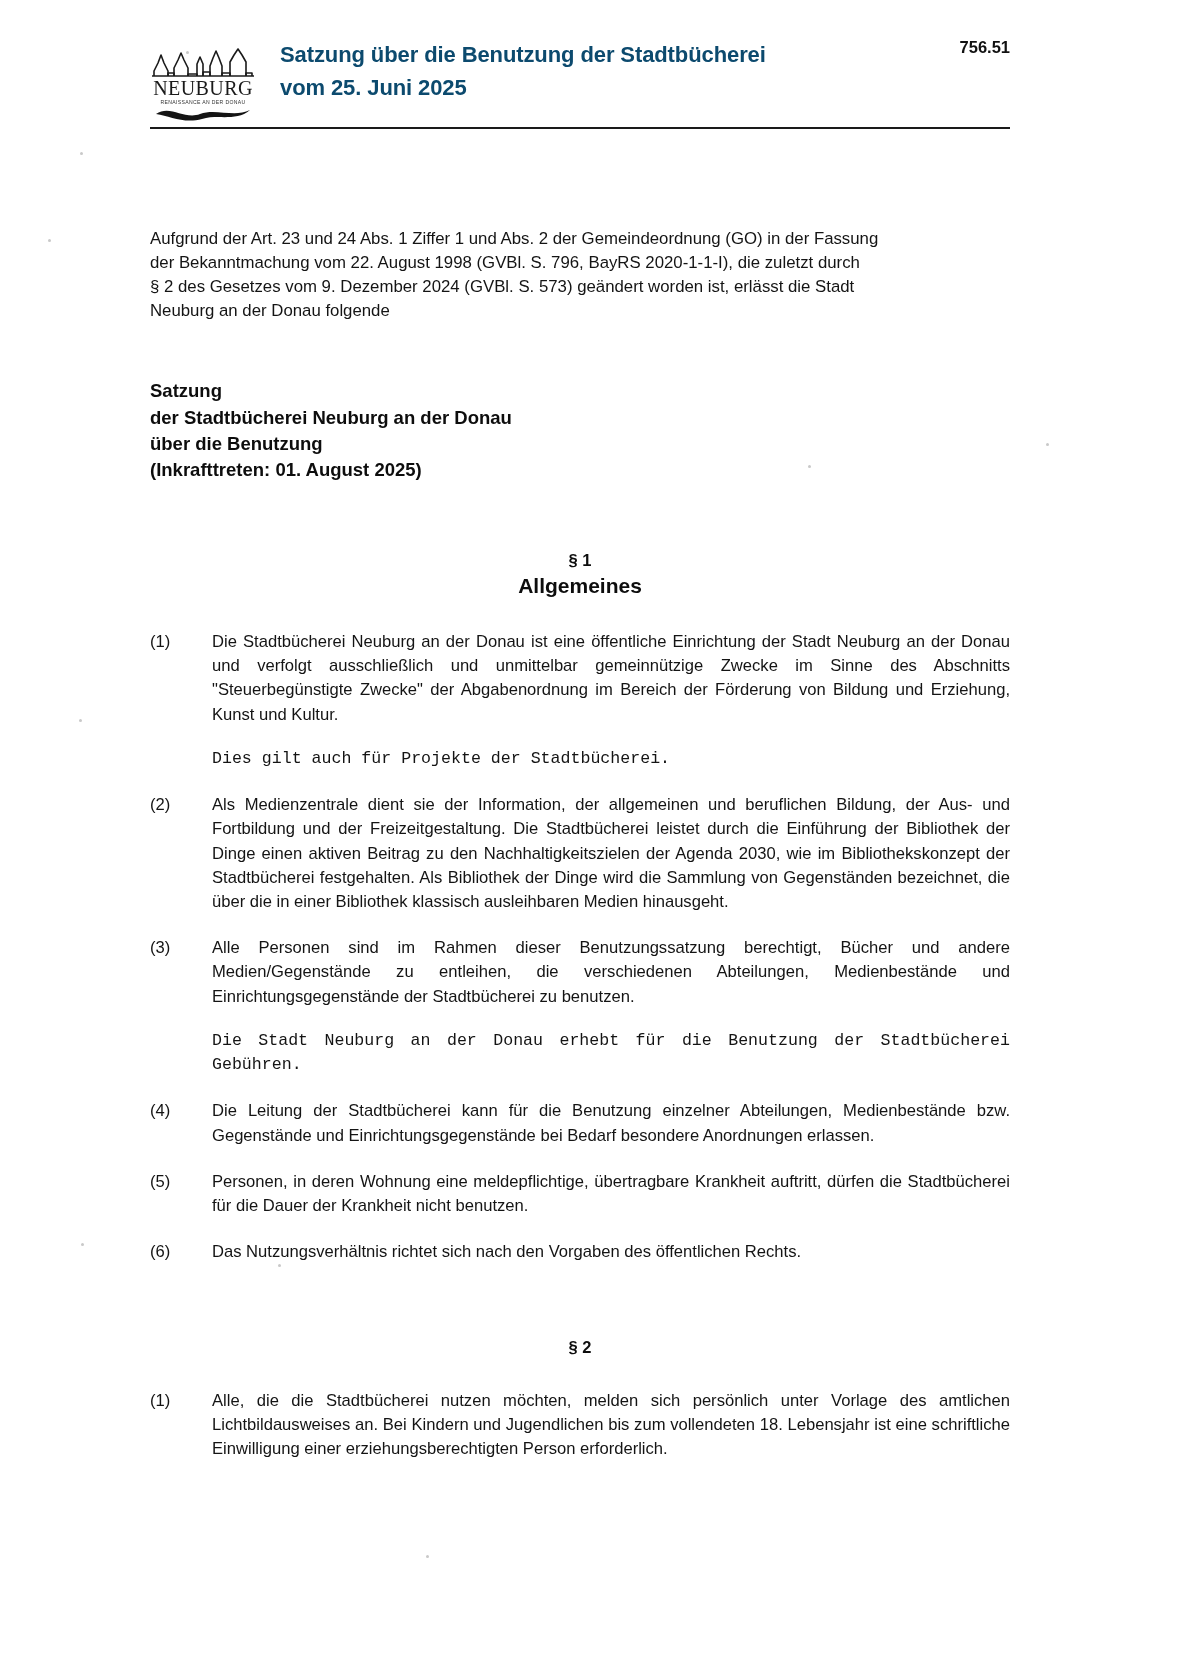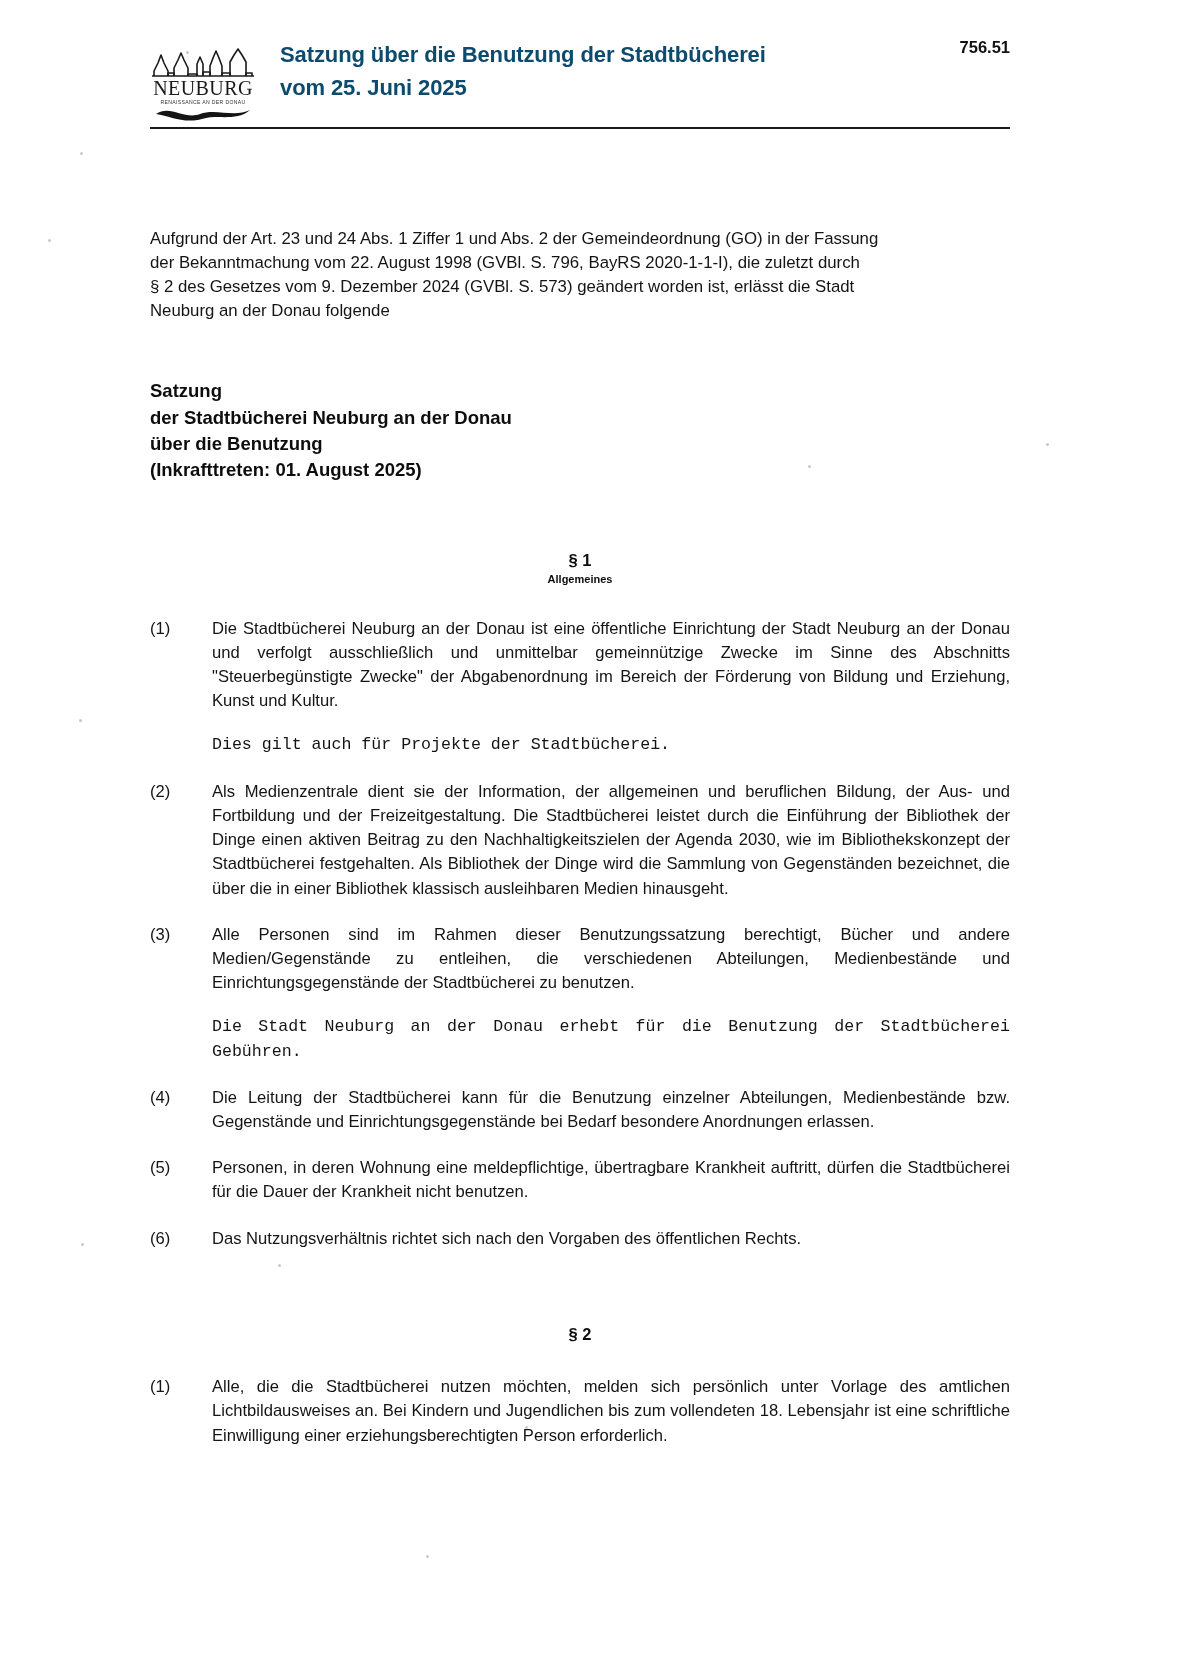--- a/index.html
+++ b/index.html
@@ -96,21 +96,21 @@
     font-weight: bold;
     line-height: 1.35;
     color: #0d0d0d;
   }
   .section-heading .sec-num {
     display: block;
     font-size: 16.5px;
   }
   .section-heading .sec-name {
     display: block;
-    font-size: 11px;
+    font-size: 21px;
   }
   #sec1-heading { margin-top: 66px; }
   #sec2-heading { margin-top: 72px; }
 
   .para {
     display: flex;
     margin-top: 22px;
     font-size: 16.6px;
     line-height: 1.46;
     color: #141414;

